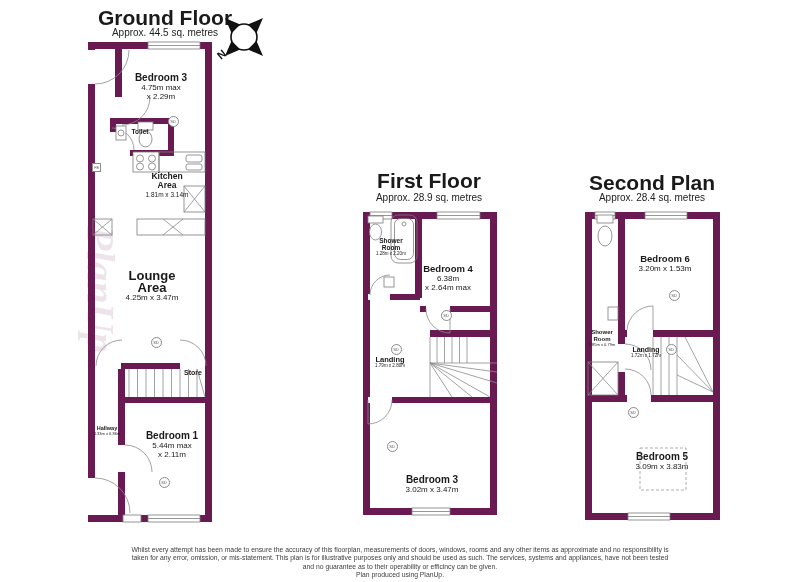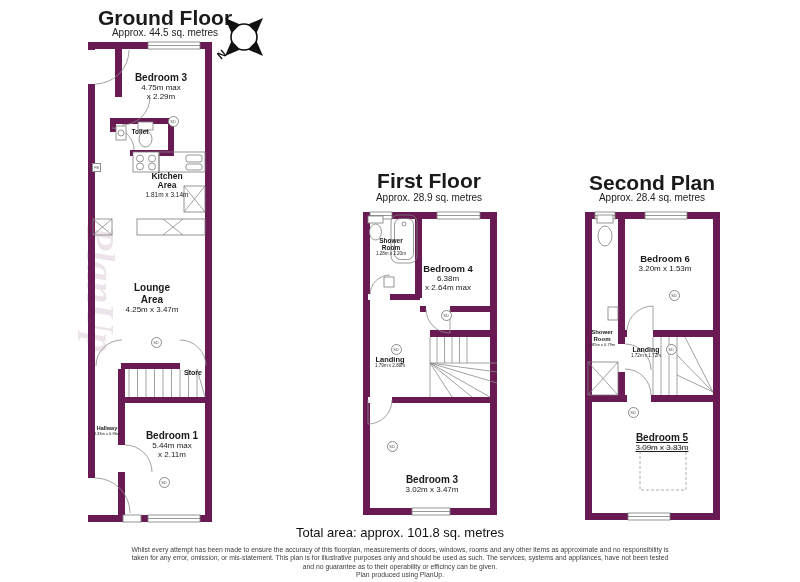--- a/index.html
+++ b/index.html
@@ -135,21 +135,21 @@
     <div class="room-name">Bedroom 3</div>
     <div class="room-dim">4.75m max</div>
     <div class="room-dim">x 2.29m</div>
   </div>
   <div class="abs ctr room-name sm" style="left:140px;top:128px;">Toilet</div>
   <div class="abs ctr" style="left:146px;top:172px;margin-left:21px;">
     <div class="room-name wrap40" style="font-size:8.5px;line-height:9px;">Kitchen Area</div>
     <div class="room-dim" style="font-size:6.5px;">1.81m x 3.14m</div>
   </div>
   <div class="abs ctr" style="left:152px;top:270px;">
-    <div class="room-name wrap50" style="font-size:10px;line-height:11.5px;margin-top:12px;">Lounge Area</div>
+    <div class="room-name wrap50" style="font-size:13px;line-height:11.5px;">Lounge Area</div>
     <div class="room-dim">4.25m x 3.47m</div>
   </div>
   <div class="abs ctr room-name sm" style="left:193px;top:369px;font-size:7px;">Store</div>
   <div class="abs ctr" style="left:107px;top:425px;">
     <div class="room-name xs">Hallway</div>
     <div class="room-dim xs" style="font-size:4px;">4.33m x 0.86m</div>
   </div>
   <div class="abs ctr" style="left:172px;top:430px;">
     <div class="room-name">Bedroom 1</div>
     <div class="room-dim">5.44m max</div>
@@ -290,36 +290,35 @@
     <div class="room-dim">3.20m x 1.53m</div>
   </div>
   <div class="abs ctr" style="left:602px;top:329px;">
     <div class="room-name sm wrap34" style="font-size:6px;line-height:6.5px;">Shower Room</div>
     <div class="room-dim xs" style="font-size:4px;">1.85m x 0.79m</div>
   </div>
   <div class="abs ctr" style="left:646px;top:346px;">
     <div class="room-name sm" style="font-size:7px;">Landing</div>
     <div class="room-dim xs">1.72m x 1.72m</div>
   </div>
-  <div class="abs ctr" style="left:662px;top:432px;text-decoration:underline;">
+  <div class="abs ctr" style="left:662px;top:451px;">
     <div class="room-name">Bedroom 5</div>
     <div class="room-dim">3.09m x 3.83m</div>
   </div>
 
   <div class="sd" style="left:167.5px;top:115.5px;">SD</div>
   <div class="sd" style="left:150.5px;top:336.5px;">SD</div>
   <div class="sd" style="left:158.5px;top:476.5px;">SD</div>
   <div class="sd" style="left:440.5px;top:309.5px;">SD</div>
   <div class="sd" style="left:390.5px;top:343.5px;">SD</div>
   <div class="sd" style="left:386.5px;top:440.5px;">SD</div>
   <div class="sd" style="left:668.5px;top:289.5px;">SD</div>
   <div class="sd" style="left:665.5px;top:343.5px;">SD</div>
   <div class="sd" style="left:627.5px;top:406.5px;">SD</div>
 
   <div class="fb" style="left:92px;top:163px;">FB</div>
 
-  <div class="abs ctr total" style="left:400px;top:526px;">Total area: approx. 101.8 sq. metres</div>
   <div class="abs ctr disc" style="left:400px;top:546px;">Whilst every attempt has been made to ensure the accuracy of this floorplan, measurements of doors, windows, rooms and any other items as approximate and no responsibility is</div>
   <div class="abs ctr disc" style="left:400px;top:554.4px;">taken for any error, omission, or mis-statement. This plan is for illustrative purposes only and should be used as such. The services, systems and appliances, have not been tested</div>
   <div class="abs ctr disc" style="left:400px;top:562.8px;">and no guarantee as to their operability or efficincy can be given.</div>
   <div class="abs ctr disc" style="left:400px;top:571.2px;">Plan produced using PlanUp.</div>
 
 </div>
 
 </body></html>

